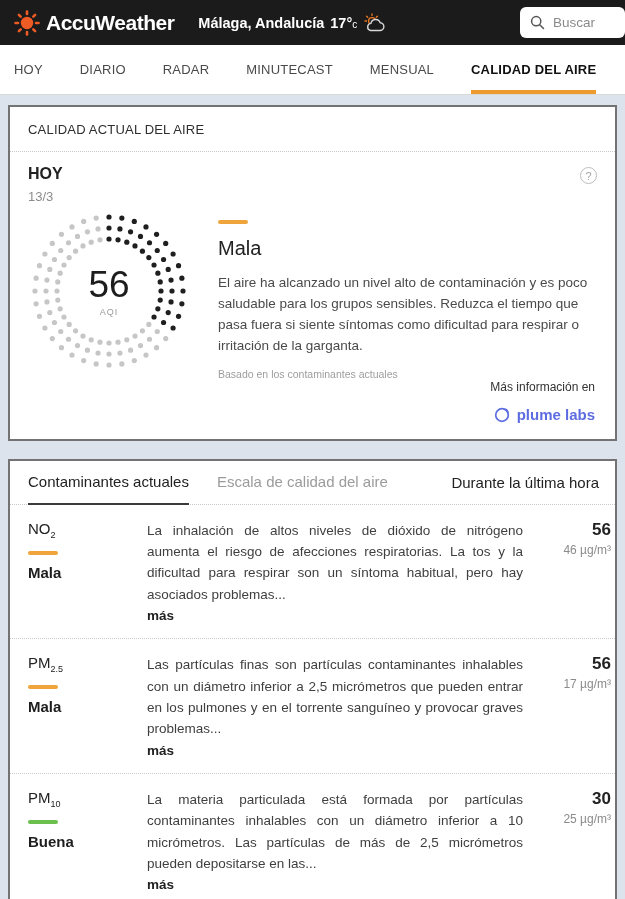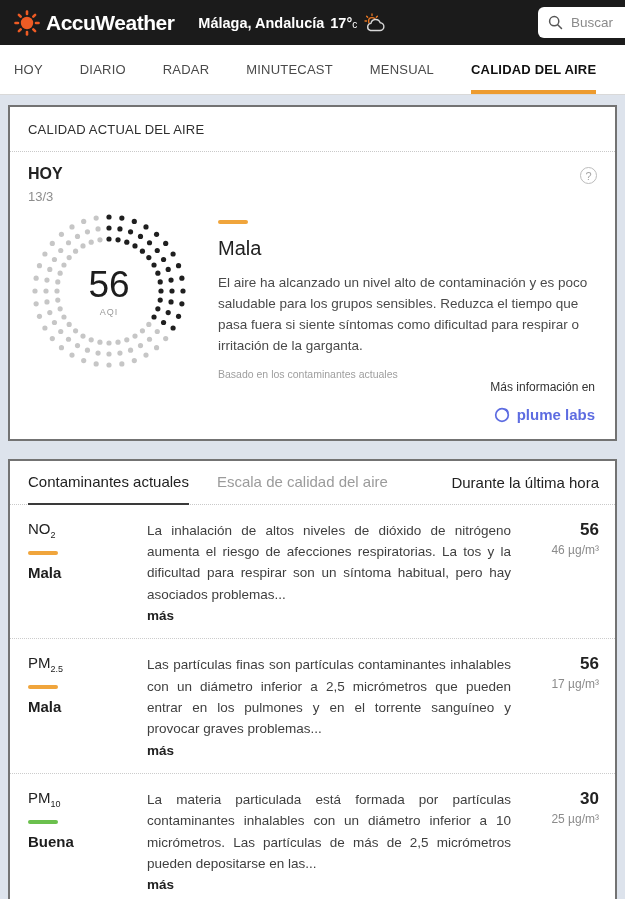--- a/index.html
+++ b/index.html
@@ -5,21 +5,21 @@
   * { margin:0; padding:0; box-sizing:border-box; }
   html,body { background:#dde3ec; }
   .page {
     width:625px; height:899px; overflow:hidden; position:relative;
     font-family:"Liberation Sans", sans-serif; background:#dde3ec;
   }
 
   
   .topbar {
     height:45px; background:#1b1b1b; display:flex; align-items:center;
-    padding:0 0 0 14px; position:relative;
+    padding:0 18px 0 14px; position:relative;
   }
   .logo { display:flex; align-items:center; gap:6px; }
   .logo-text { color:#fff; font-size:21px; font-weight:700; letter-spacing:-0.5px; }
   .loc-wrap { display:flex; align-items:center; margin-left:24px; gap:6px; }
   .loc-text { color:#fff; font-size:14.5px; font-weight:700; }
   .loc-temp { color:#fff; font-size:14.5px; font-weight:700; }
   .loc-temp .unit { font-size:10px; font-weight:400; }
   .search-box {
     margin-left:auto; margin-right:-18px; width:105px; height:31px;
     background:#fff; border-radius:6px; display:flex; align-items:center;
@@ -89,21 +89,21 @@
     border-bottom:1px dotted #c9c9c9;
   }
   .ptab {
     font-size:15px; color:#9b9b9b; height:44px; display:flex; align-items:center;
     border-bottom:2px solid transparent; cursor:pointer; margin-right:28px;
     margin-bottom:-1px;
   }
   .ptab.active { color:#222; border-bottom-color:#3a3a3a; }
   .ptabs-right { margin-left:auto; font-size:15px; color:#222; }
 
-  .prow { display:flex; padding:15px 16px 12px 18px; border-bottom:1px dotted #ccc;justify-content:flex-end; }
+  .prow { display:flex; padding:15px 4px 12px 18px; border-bottom:1px dotted #ccc;justify-content:flex-end; }
   .prow:last-child { border-bottom:none; }
   .pleft { width:119px; flex-shrink:0; }
   .pname { font-size:15px; color:#222; }
   .pname sub { font-size:9px; }
   .pline { width:30px; height:4px; border-radius:2px; margin:11px 0 9px; }
   .pcat { font-size:15px; font-weight:700; color:#1d1d1d; }
   .pdesc { flex:1; font-size:13.5px; color:#3f3f3f; line-height:1.58; text-align:justify; }
   .pmore { font-weight:700; color:#222; cursor:pointer; text-align:left; }
   .pval { width:88px; flex-shrink:0; text-align:right; }
   .pnum { font-size:17px; font-weight:700; color:#222; }

